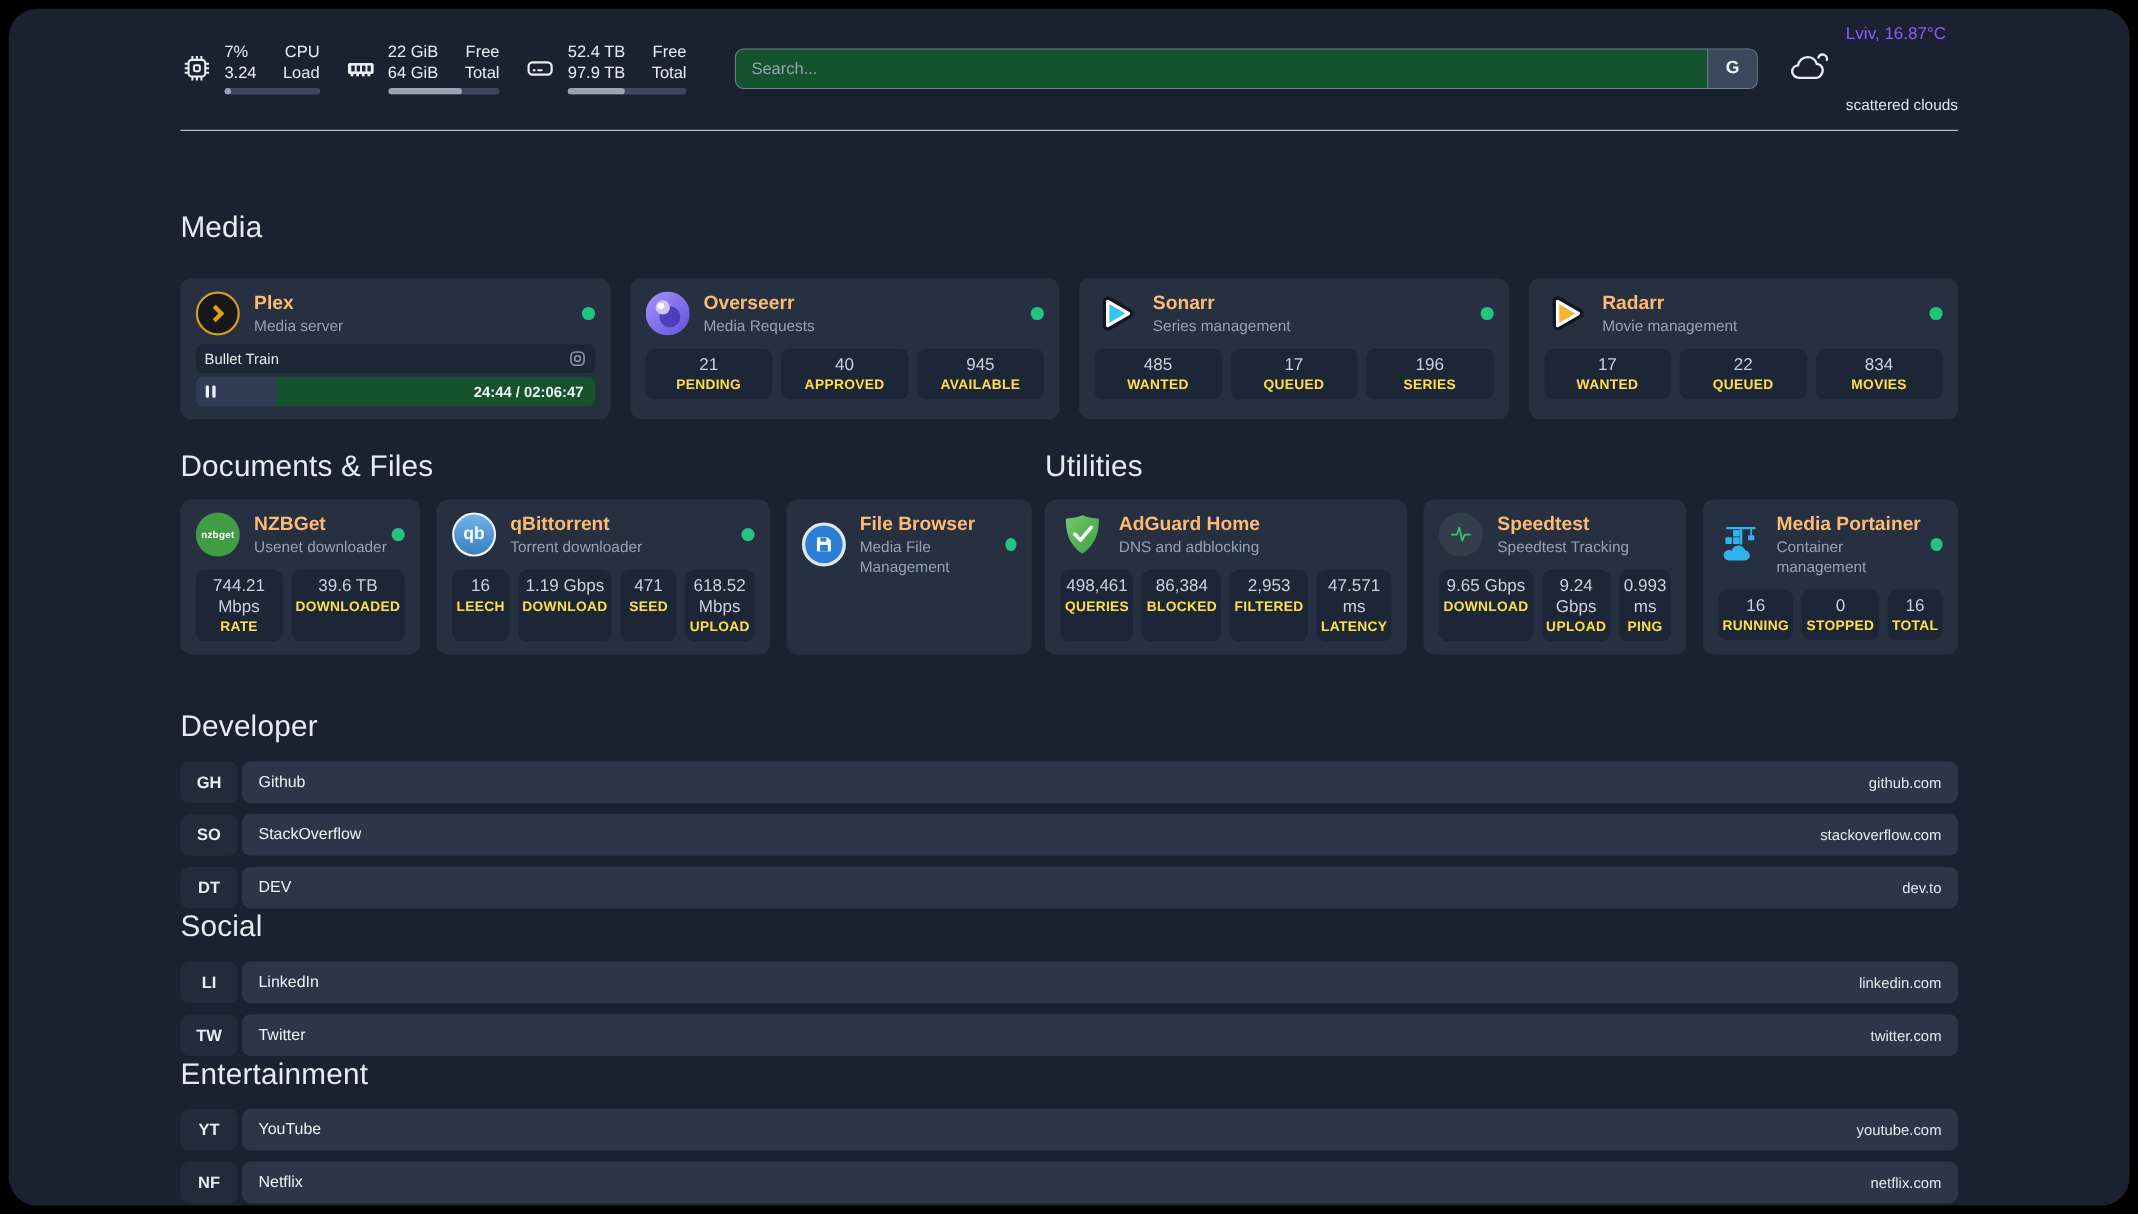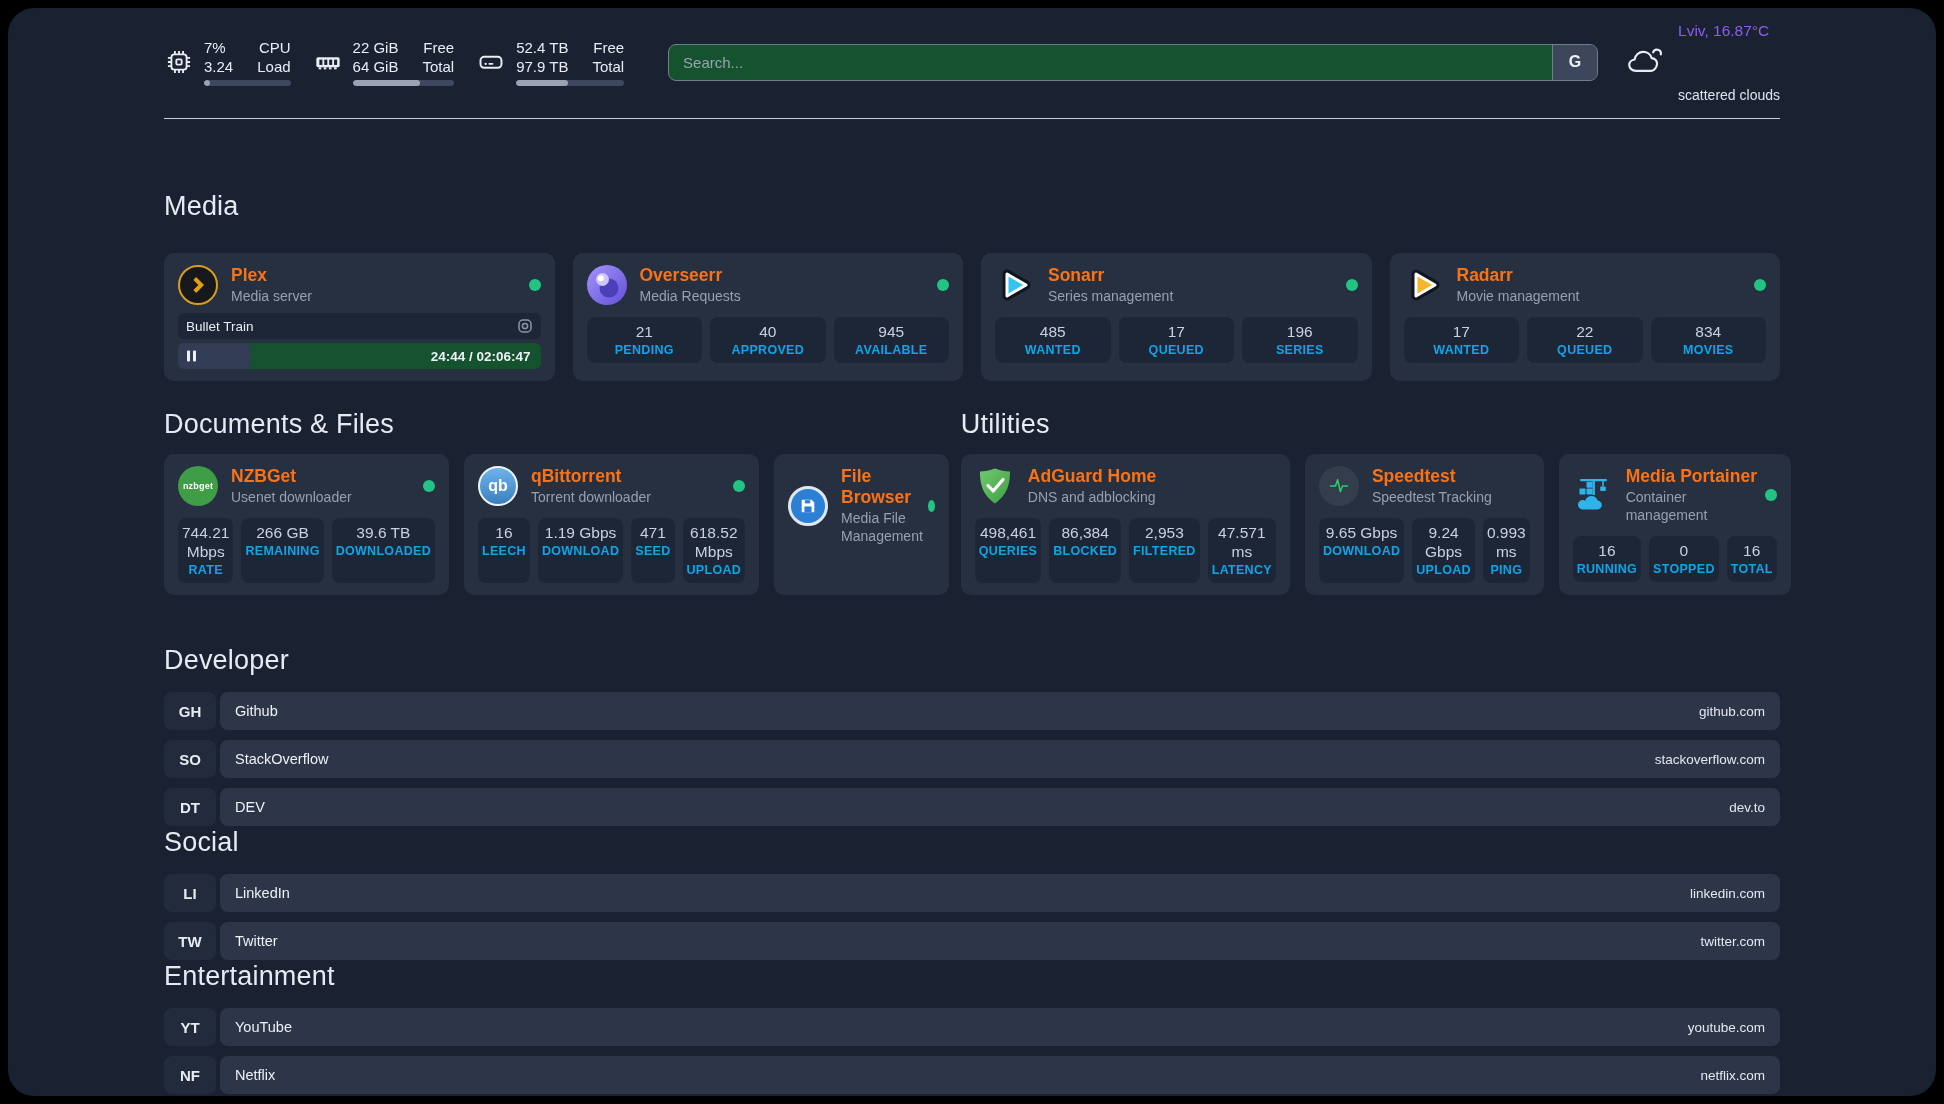--- a/index.html
+++ b/index.html
@@ -39,27 +39,27 @@
   .media-grid { display:grid; grid-template-columns:repeat(4,1fr); gap:18px; }
   .two-col { display:grid; grid-template-columns:1fr 1fr; gap:12px; margin-top:28px; }
   .col-title { margin-bottom:14px; }
   .stack { display:flex; flex-direction:row; gap:15px; }
 
   
   .app-card { background:#263040; border-radius:10px; padding:12px 14px; }
   .app-head { display:flex; align-items:center; }
   .app-icon { width:40px; height:40px; flex:0 0 40px; margin-right:13px; display:flex; align-items:center; justify-content:center; }
   .app-meta { display:flex; flex-direction:column; }
-  .app-name { font-size:17.5px; font-weight:600; color:#f97316; line-height:21px; }
+  .app-name { font-size:17.5px; font-weight:600; color:#fdba74; line-height:21px; }
   .app-desc { font-size:14px; color:#96a0b2; line-height:18px; margin-top:1px; }
   .dot { width:12px; height:12px; border-radius:50%; background:#23c483; margin-left:auto; }
   .stats { display:flex; gap:8px; margin-top:12px; }
   .stat { flex:1; background:#1d2636; border-radius:8px; text-align:center; padding:5px 4px 6px; }
   .stat .v { font-size:15.5px; color:#c9d1dd; line-height:19px; }
-  .stat .l { font-size:12.5px; font-weight:700; color:#0ea5e9; letter-spacing:.3px; margin-top:2px; }
+  .stat .l { font-size:12.5px; font-weight:700; color:#fde047; letter-spacing:.3px; margin-top:2px; }
 
   
   .np-row1 { margin-top:8px; height:26px; background:#1d2636; border-radius:6px;
     display:flex; align-items:center; padding:0 8px; }
   .np-title { font-size:13.5px; color:#e7ebf2; }
   .np-sess { margin-left:auto; display:flex; }
   .np-row2 { margin-top:4px; height:26px; background:#14532d; border-radius:6px; position:relative; overflow:hidden; }
   .np-fill { position:absolute; left:0; top:0; height:100%; background:#323d55; border-radius:6px; }
   .np-pause { position:absolute; left:9px; top:50%; transform:translateY(-50%); display:flex; gap:3px; }
   .np-pause i { display:block; width:3px; height:11px; background:#eef1f6; border-radius:1px; }
@@ -347,24 +347,20 @@
                 <div class="app-desc">Usenet downloader</div>
               </div>
               <span class="dot"></span>
             </div>
             <div class="stats">
               <div class="stat">
                 <div class="v">744.21 Mbps</div>
                 <div class="l">RATE</div>
               </div>
               <div class="stat">
-                <div class="v">266 GB</div>
-                <div class="l">REMAINING</div>
-              </div>
-              <div class="stat">
                 <div class="v">39.6 TB</div>
                 <div class="l">DOWNLOADED</div>
               </div>
             </div>
           </div>
 
           <div class="app-card">
             <div class="app-head">
               <div class="app-icon circle40 qb-ic">
                 <span>qb</span>

